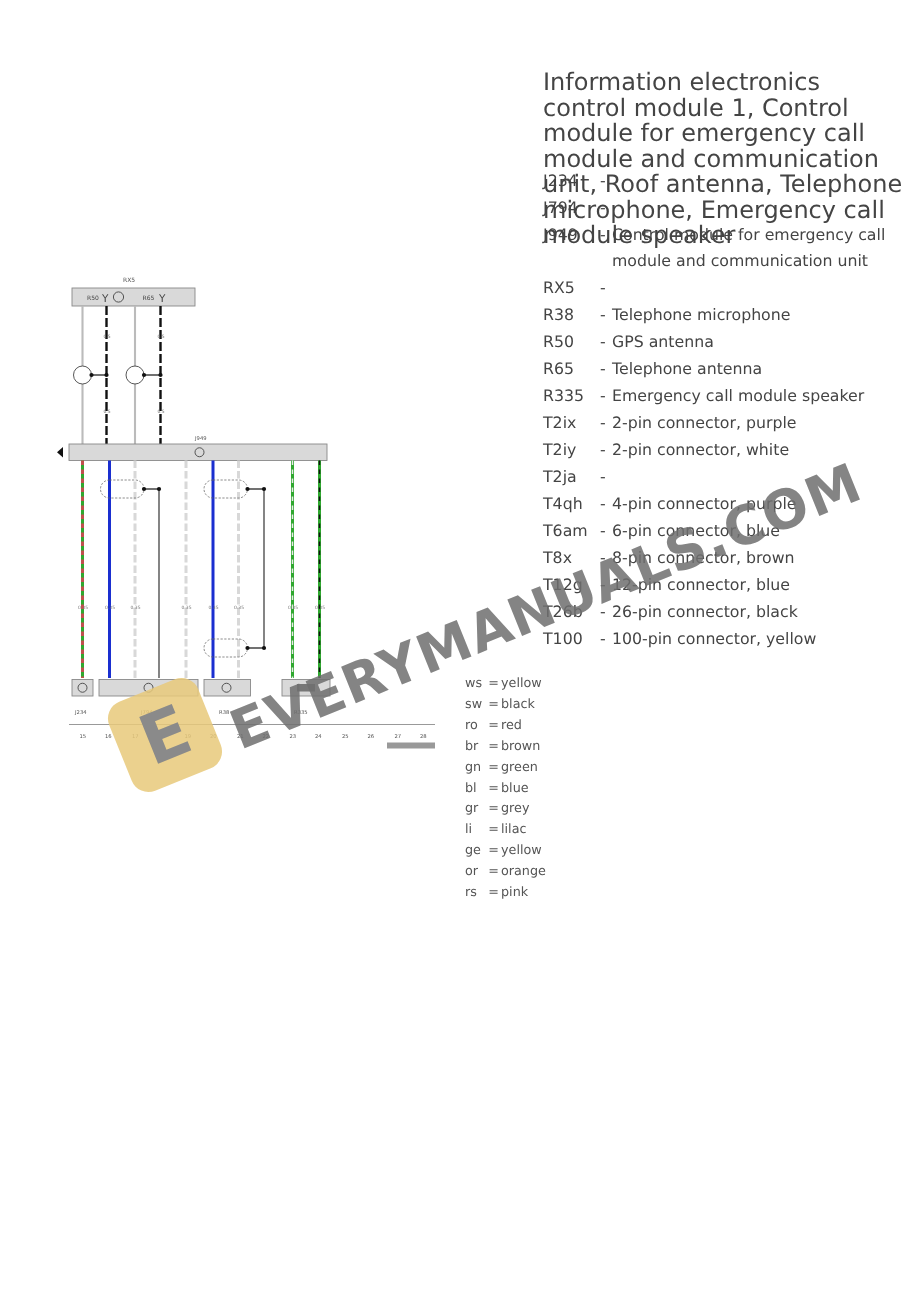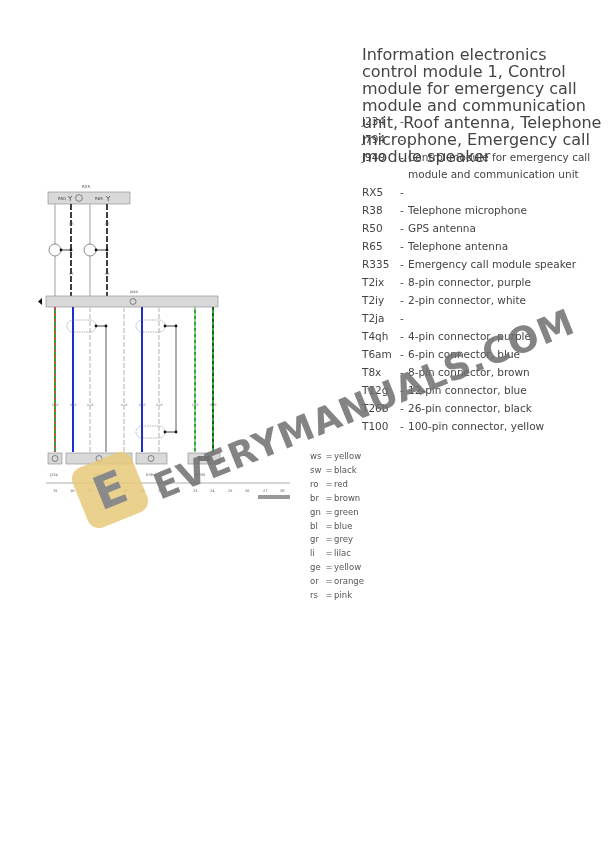--- a/index.html
+++ b/index.html
@@ -185,21 +185,21 @@
         <span class="desc">Telephone antenna</span>
       </div>
     <div class="legend-row">
         <span class="code">R335</span>
         <span class="dash">-</span>
         <span class="desc">Emergency call module speaker</span>
       </div>
     <div class="legend-row">
         <span class="code">T2ix</span>
         <span class="dash">-</span>
-        <span class="desc">8-pin connector, purple</span>
+        <span class="desc">2-pin connector, purple</span>
       </div>
     <div class="legend-row">
         <span class="code">T2iy</span>
         <span class="dash">-</span>
         <span class="desc">2-pin connector, white</span>
       </div>
     <div class="legend-row">
         <span class="code">T2ja</span>
         <span class="dash">-</span>
       </div>

